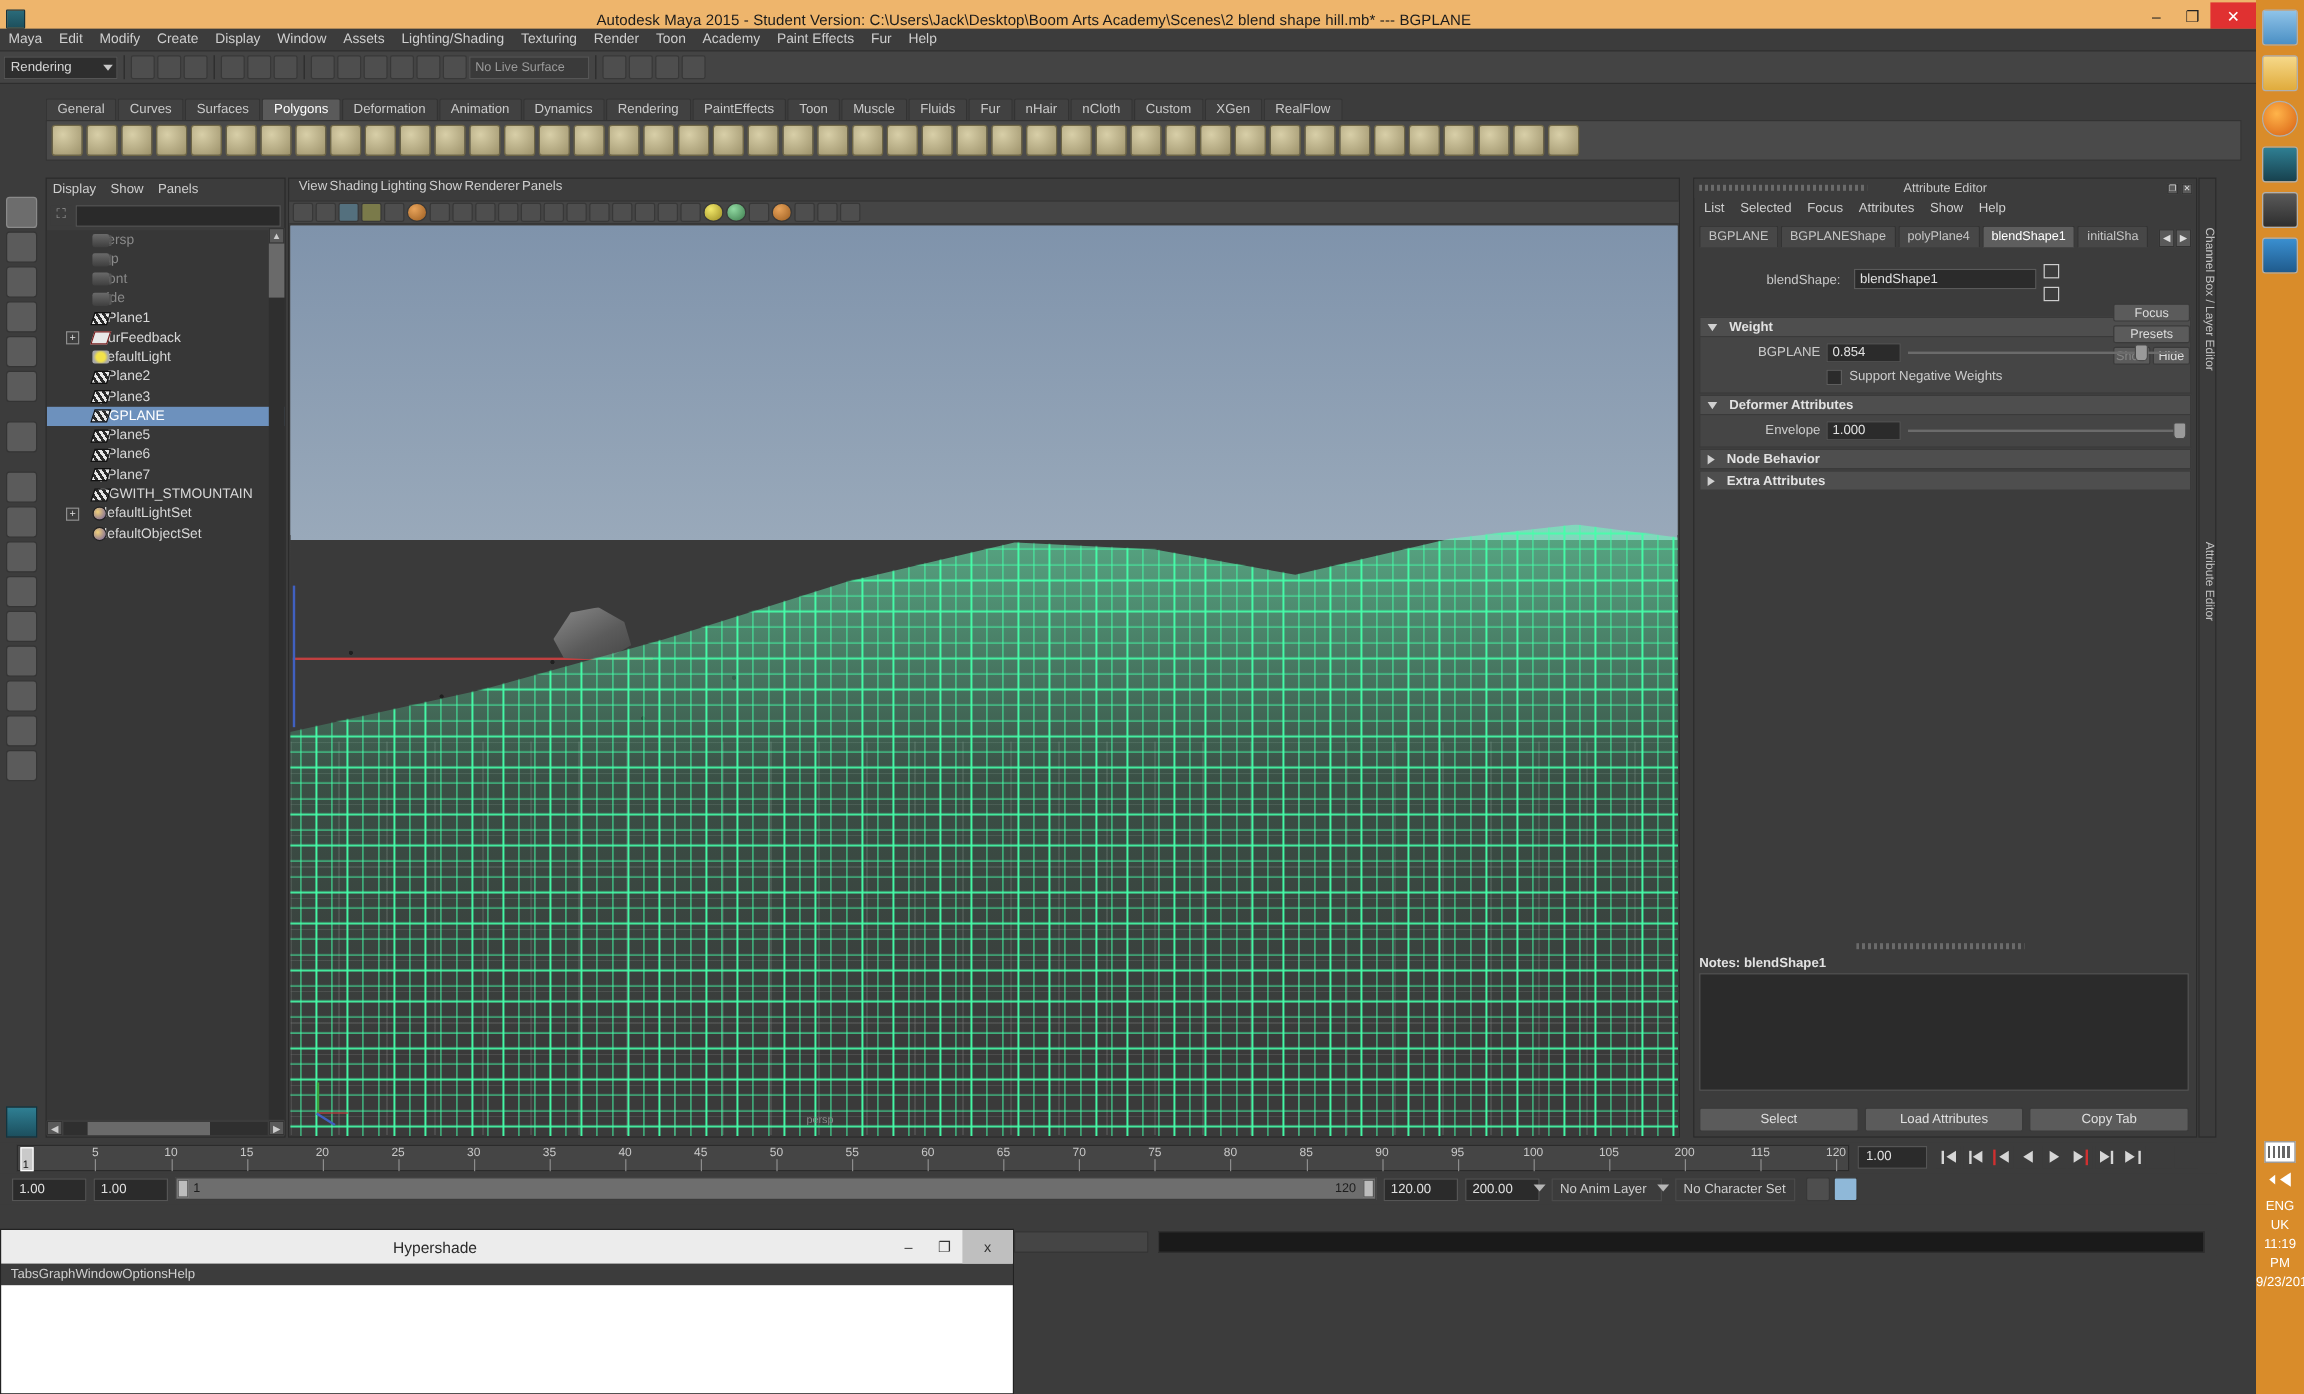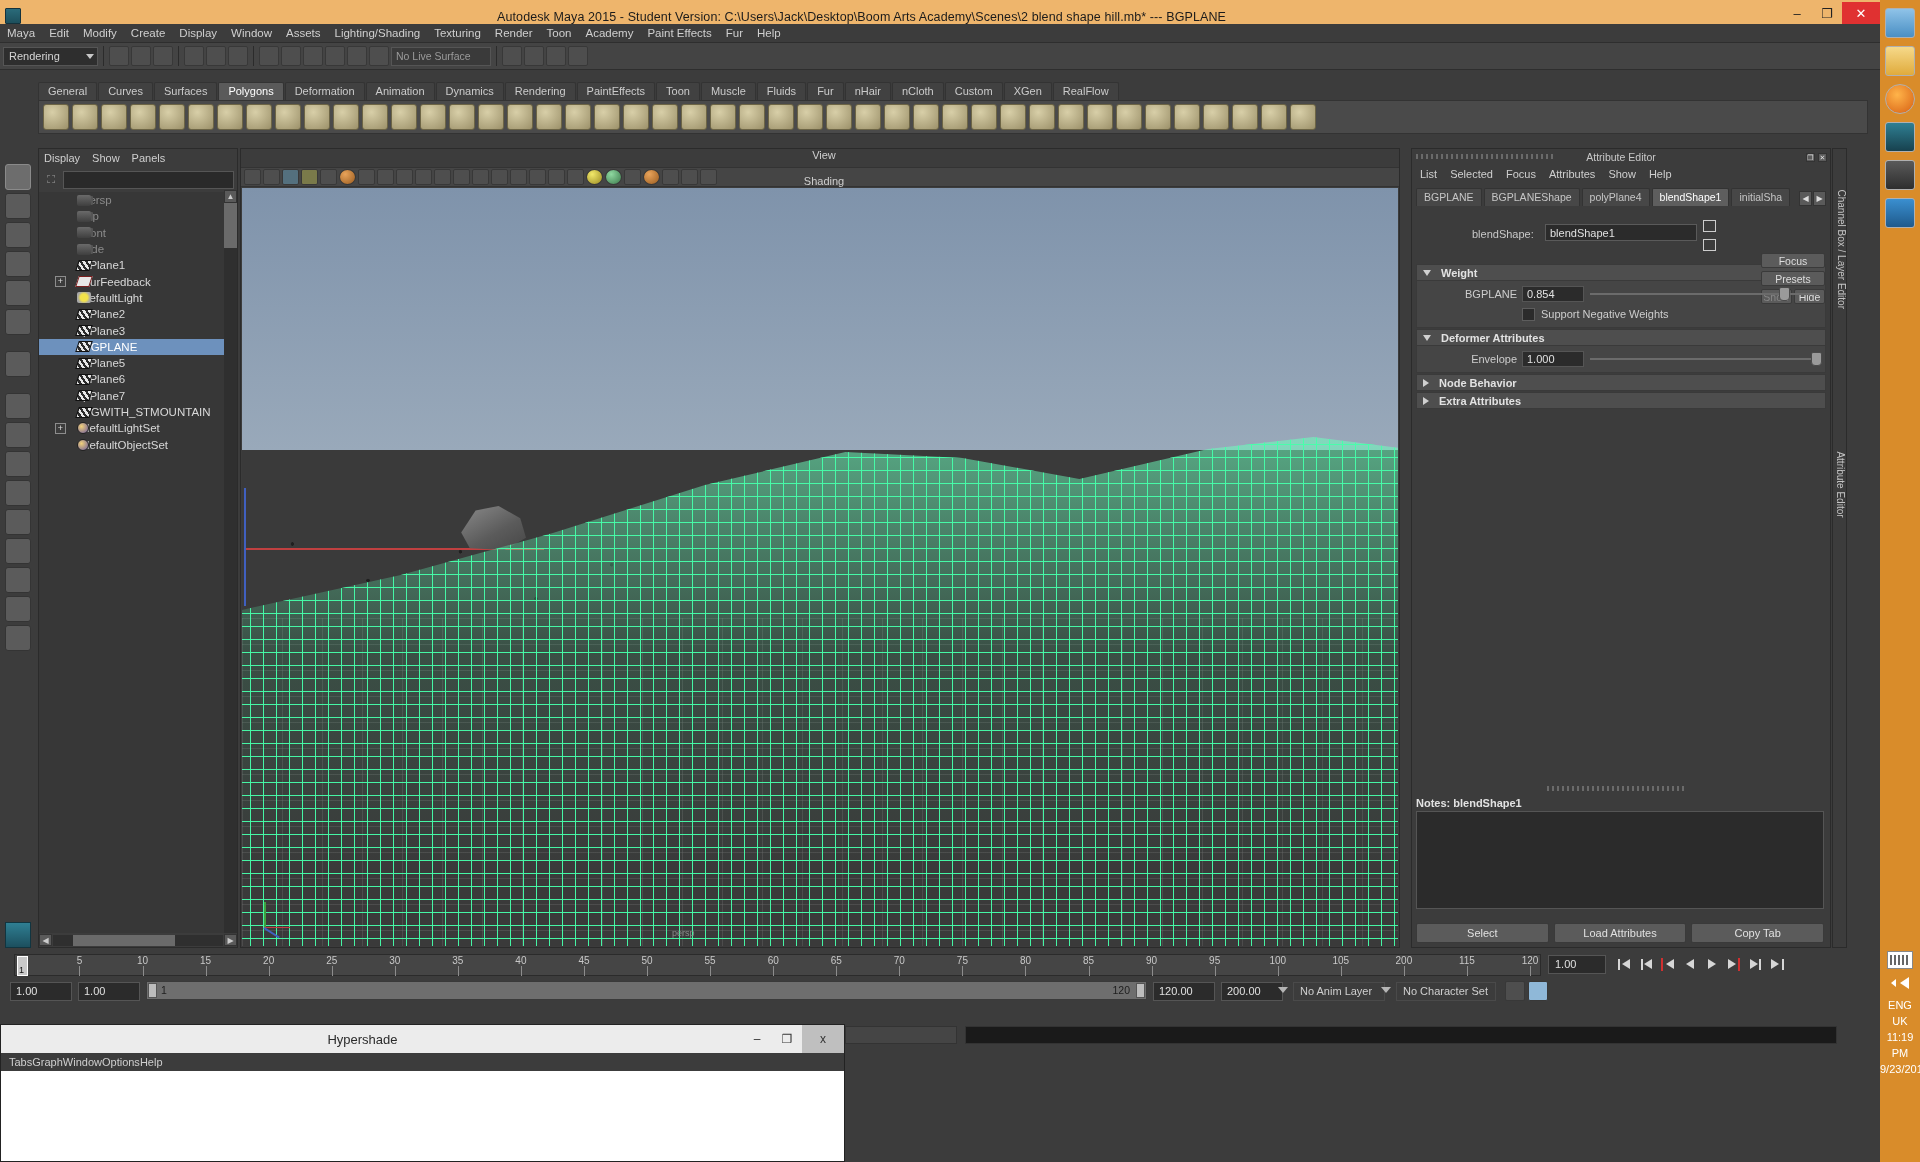--- a/index.html
+++ b/index.html
@@ -98,22 +98,22 @@
   #ol-vscroll .arr { width:13px; height:13px; background:#5a5a5a; border:1px solid #333;
     color:#ccc; font-size:8px; text-align:center; line-height:12px; }
 
   
   #maya-logo { position:absolute; left:5px; top:922px; width:26px; height:26px;
     background:linear-gradient(#2f7f93,#1c4f5e); border:1px solid #113540; }
 
   
   #viewport-wrap { position:absolute; left:240px; top:148px; width:1160px; height:800px;
     background:#3c3c3c; border:1px solid #2b2b2b; }
-  #vp-menubar { height:18px; display:flex; align-items:center; gap:14px; padding-left:8px;
-    font-size:11px; color:#cfcfcf;flex-direction:column; }
+  #vp-menubar { height:18px; display:flex; align-items:flex-start; gap:2px; padding-left:8px;
+    font-size:11px; color:#cfcfcf; }
   #vp-toolbar { height:20px; background:#454545; display:flex; align-items:center; gap:2px;
     padding-left:3px; border-top:1px solid #333; border-bottom:1px solid #333; }
   .vp-ico { width:17px; height:16px; background:#4e4e4e; border:1px solid #383838; border-radius:2px; }
   .vp-ico.c1 { background:#54707e; } .vp-ico.c2 { background:#7a7a4a; }
   .vp-ico.ball { border-radius:50%; background:radial-gradient(circle at 35% 30%,#f2e86a,#9a8a22); }
   .vp-ico.ball2 { border-radius:50%; background:radial-gradient(circle at 35% 30%,#8fd8a0,#3c7a4c); }
   .vp-ico.ball3 { border-radius:50%; background:radial-gradient(circle at 35% 30%,#e8a35a,#9a5c20); }
   #vp-canvas { position:absolute; left:1px; top:39px; width:1156px; height:758px; overflow:hidden;
     background:linear-gradient(#8a9cb0 0%, #93a3b5 34%, #3d3d3d 34.05%, #343434 100%); }
   

